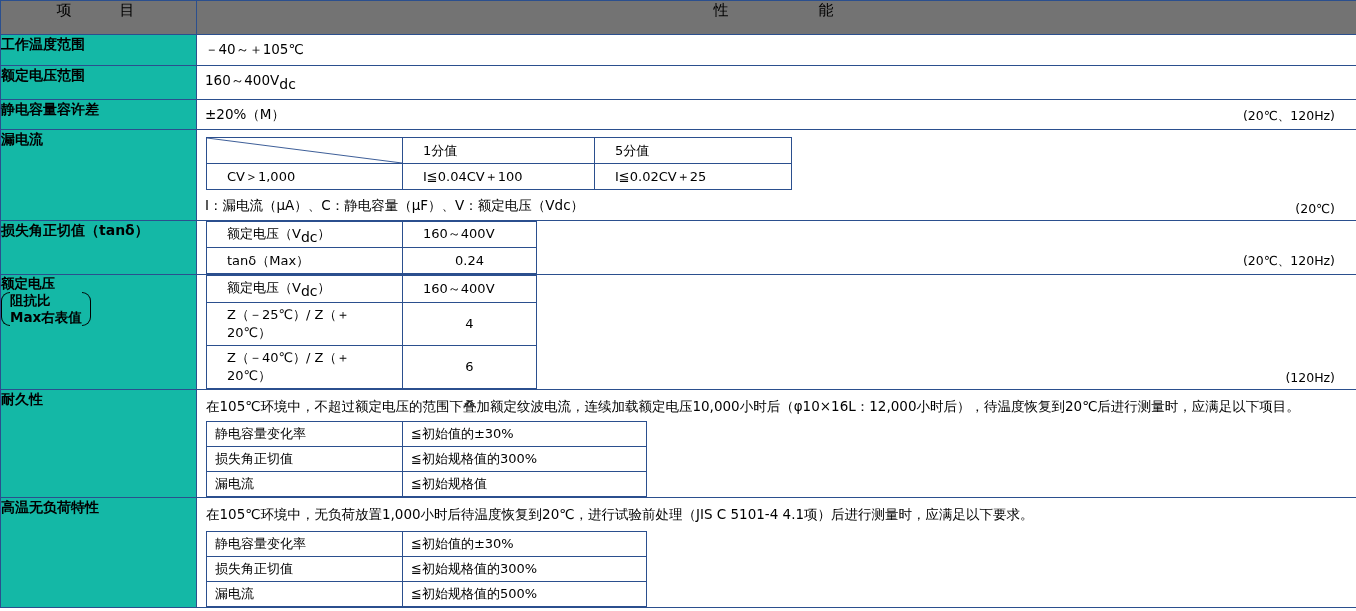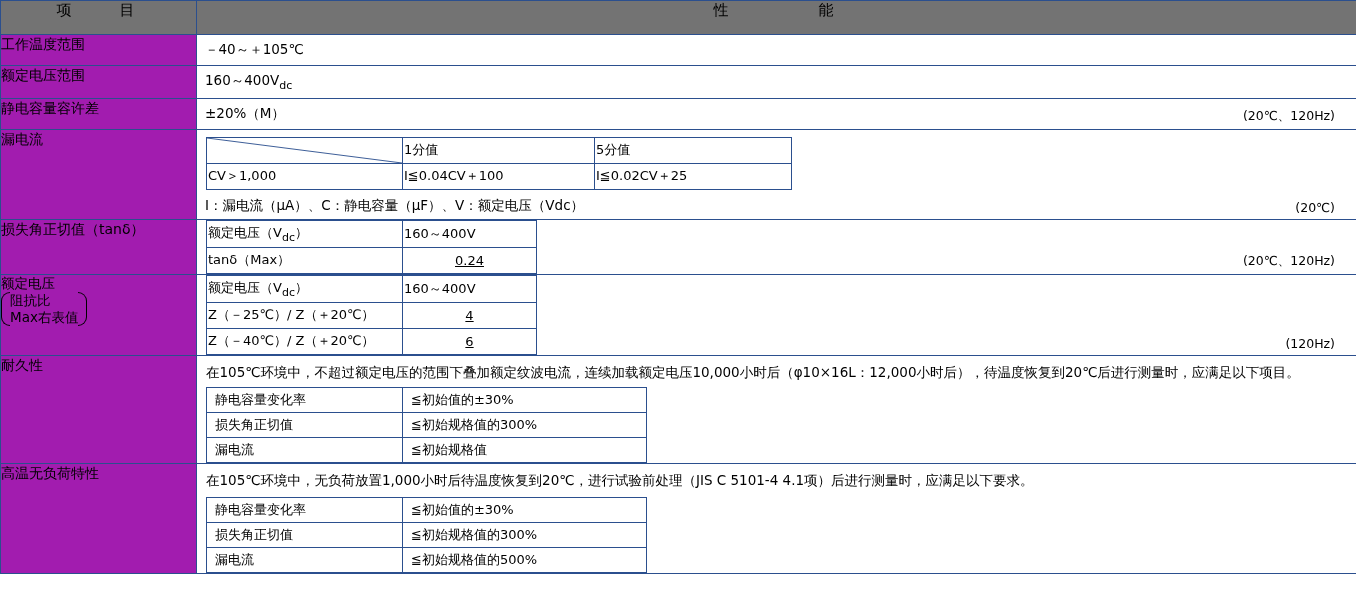--- a/index.html
+++ b/index.html
@@ -26,68 +26,69 @@
   .hdr {
     background: #737373;
     text-align: center;
     font-size: 15px;
     letter-spacing: 6px;
     height: 34px;
     vertical-align: middle;
     font-weight: normal;
   }
   .item-cell {
-    background: #a21caf;
+    background: #14b8a6;
     padding: 4px 6px 4px 6px;
     font-size: 14px;
     line-height: 1.35;
     white-space: nowrap;
+    font-weight: bold;
   }
   .val-cell {
     padding: 0;
     position: relative;
   }
   .pad {
     padding: 5px 8px 5px 8px;
     font-size: 13.5px;
     line-height: 1.45;
   }
   .sub {
-    font-size: 11px;
+    font-size: 14px;
     vertical-align: sub;
   }
   .note-right {
     position: absolute;
     right: 21px;
     bottom: 4px;
     font-size: 12.5px;
     white-space: nowrap;
   }
   .inner {
     border-collapse: collapse;
     table-layout: fixed;
   }
   .inner td {
     border: 1px solid #2b4f8e;
-    padding: 3px 1px;
+    padding: 3px 20px;
     font-size: 13px;
     height: 26px;
     vertical-align: middle;
   }
   .inner td.blank-diag {
     border: 1px solid #2b4f8e;
     position: relative;
     overflow: hidden;
   }
   .diag {
     position: absolute;
     left: 0; top: 0;
     width: 100%; height: 100%;
   }
-  .ctr { text-align: center; text-decoration: underline; }
+  .ctr { text-align: center; }
   .leak-row1 { height: 30px; }
   .item-multi {
     line-height: 1.25;
     font-size: 13.5px;
   }
   .paren-wrap {
     display: inline-block;
     vertical-align: middle;
     position: relative;
     padding: 0 9px;

